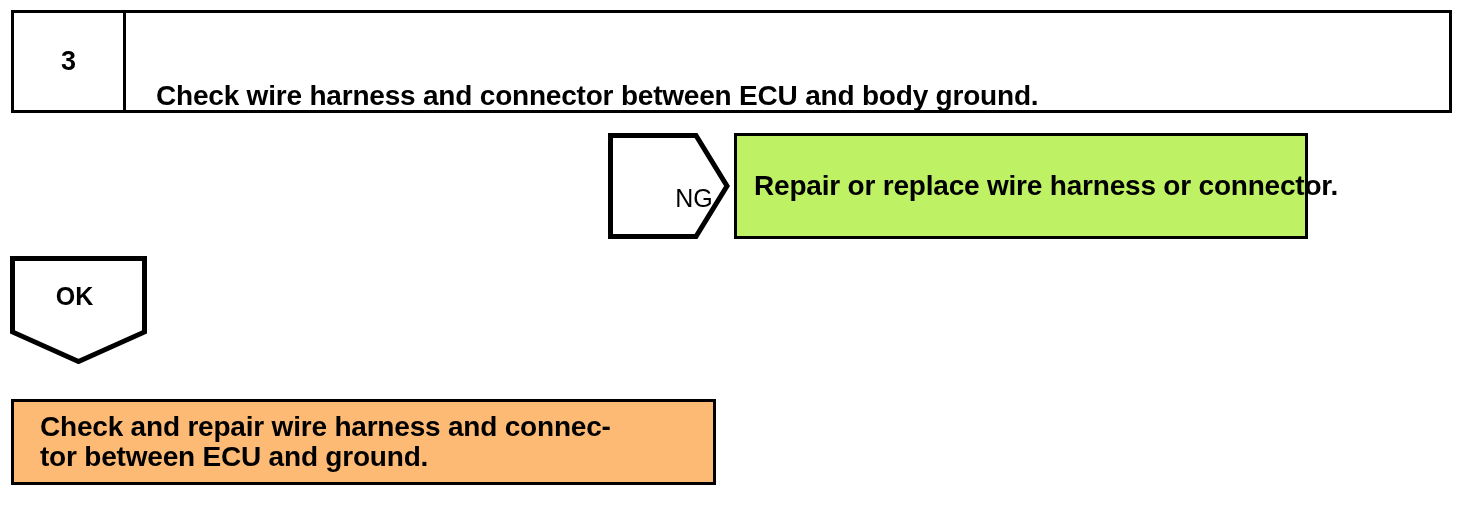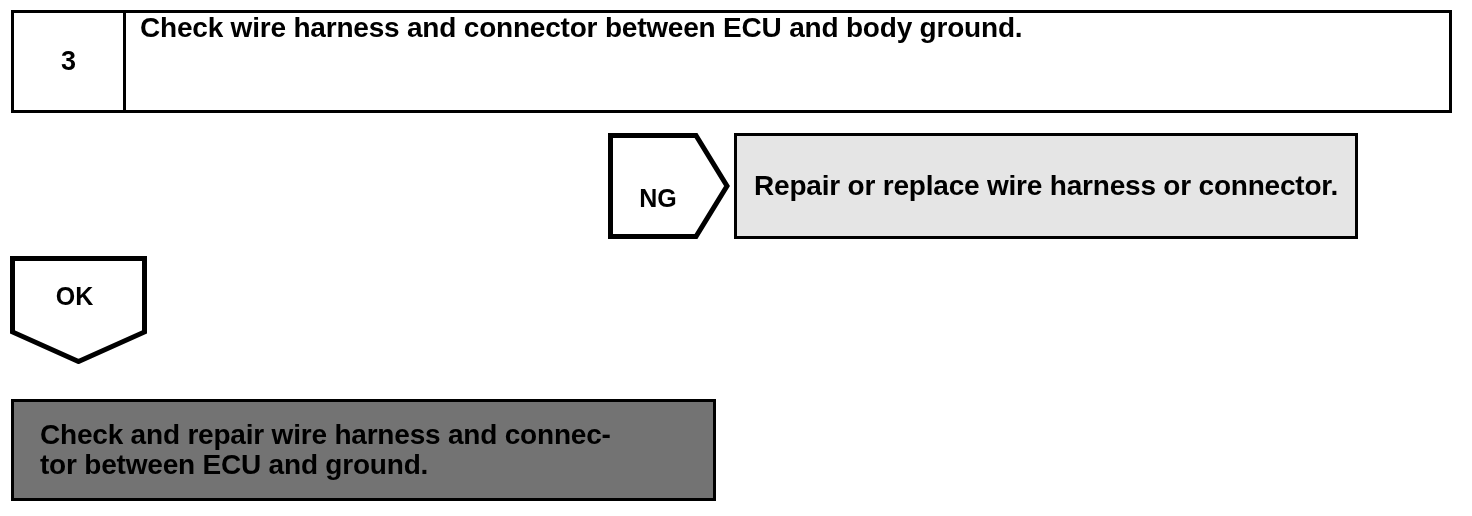--- a/index.html
+++ b/index.html
@@ -49,22 +49,22 @@
   }
   .step-number {
     font-size: 27px;
     font-weight: bold;
     line-height: 1;
     letter-spacing: 0px;
   }
   .step-text-cell {
     flex: 1 1 auto;
     display: flex;
-    align-items: flex-start;
-    padding-left: 14px;
+    align-items: flex-end;
+    padding-left: 30px;
     box-sizing: border-box;
   }
   .step-text {
     font-size: 28px;
     font-weight: bold;
     line-height: 1.05;
     letter-spacing: -0.2px;
     white-space: nowrap;
   }
 
@@ -91,33 +91,34 @@
   .ng-label {
     position: absolute;
     left: 0px;
     top: 0px;
     width: 100px;
     height: 130px;
     display: flex;
     align-items: center;
     justify-content: center;
     font-size: 25px;
-    font-weight: bold;
+    font-weight: normal;
     letter-spacing: 0px;
     line-height: 1;
+    padding-left: 36px;
   }
   .ng-result-box {
     position: absolute;
     left: 126px;
     top: 0px;
-    width: 624px;
+    width: 574px;
     height: 106px;
     border: 3px solid #000000;
     box-sizing: border-box;
-    background: #e5e5e5;
+    background: #bef264;
     display: flex;
     align-items: center;
     padding-left: 17px;
   }
   .ng-result-text {
     font-size: 28px;
     font-weight: bold;
     line-height: 1.05;
     letter-spacing: -0.2px;
     white-space: nowrap;
@@ -150,24 +151,24 @@
     letter-spacing: 0px;
     line-height: 1;
   }
 
   
   .final-box {
     position: absolute;
     left: 11px;
     top: 399px;
     width: 705px;
-    height: 102px;
+    height: 86px;
     border: 3px solid #000000;
     box-sizing: border-box;
-    background: #737373;
+    background: #fdba74;
     display: flex;
     flex-direction: column;
     justify-content: center;
     padding-left: 26px;
   }
   .final-line {
     font-size: 28px;
     font-weight: bold;
     line-height: 30px;
     letter-spacing: -0.2px;

